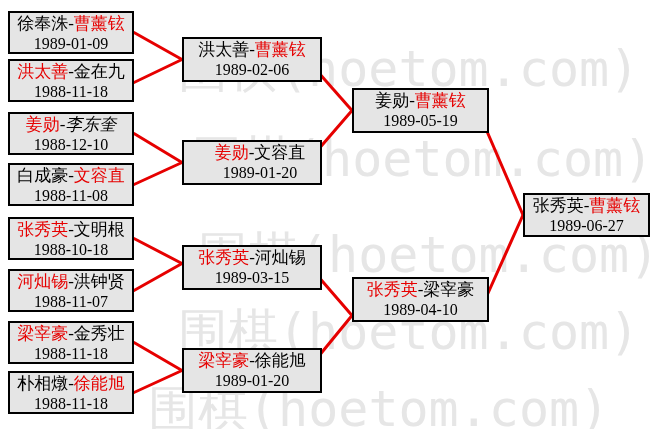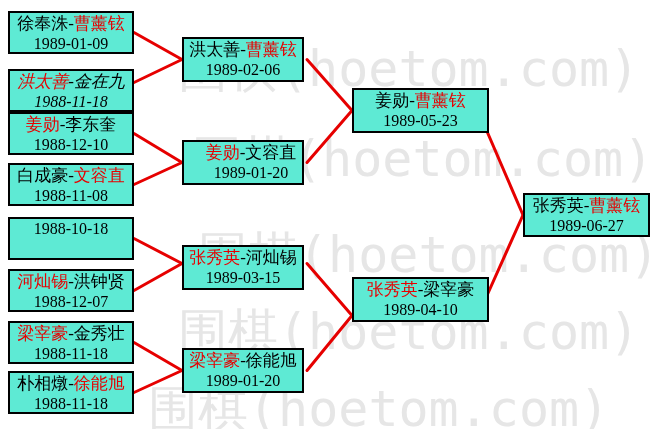--- a/index.html
+++ b/index.html
@@ -39,42 +39,42 @@
     stroke: #e60000;
     stroke-width: 3;
     stroke-linecap: round;
   }
   
   .match {
     position: absolute;
     z-index: 2;
     box-sizing: border-box;
     border: 2px solid #000000;
-    background: #5eead4;
+    background: #e5e5e5;
     text-align: center;
     color: #000000;
   }
   .names {
     font-size: 17px;
     line-height: 20px;
     margin-top: 1px;
     white-space: nowrap;
   }
   .date {
     font-size: 16px;
     line-height: 19px;
     white-space: nowrap;
   }
   .dash { color: #000000; }
   
   .c1 { left: 8px;   width: 126px; height: 43px; }
-  .c2 { left: 182px; width: 122px; height: 45px; }
+  .c2 { left: 182px; width: 140px; height: 45px; }
   .c3 { left: 352px; width: 137px; height: 45px; }
   .c4 { left: 523px; width: 127px; height: 44px; }
-  .r16-1 { top: 11px; }  .r16-2 { top: 69px; font-style: italic; }  .r16-3 { top: 112px; } .r16-4 { top: 163px; }
+  .r16-1 { top: 11px; }  .r16-2 { top: 59px; }  .r16-3 { top: 112px; } .r16-4 { top: 163px; }
   .r16-5 { top: 217px; } .r16-6 { top: 269px; } .r16-7 { top: 321px; } .r16-8 { top: 371px; }
   .qf-1 { top: 37px; } .qf-2 { top: 140px; padding-left: 16px; } .qf-3 { top: 245px; } .qf-4 { top: 348px; }
   .sf-1 { top: 88px; } .sf-2 { top: 277px; }
   .f-1  { top: 193px; }
 </style>
 </head>
 <body>
 
 <div id="stage">
 
@@ -103,33 +103,34 @@
 
   <div class="match c1 r16-1">
     <div class="names"><span style="color: rgb(0, 0, 0);">徐奉洙</span><span class="dash">-</span><span style="color: rgb(230, 0, 0);">曹薰铉</span></div>
     <div class="date">1989-01-09</div>
   </div>
   <div class="match c1 r16-2">
     <div class="names"><span style="color: rgb(230, 0, 0);">洪太善</span><span class="dash">-</span><span style="color: rgb(0, 0, 0);">金在九</span></div>
     <div class="date">1988-11-18</div>
   </div>
   <div class="match c1 r16-3">
-    <div class="names"><span style="color: rgb(230, 0, 0);">姜勋</span><span class="dash">-</span><span style="color: rgb(0, 0, 0);">李东奎</span></div>
+    <div class="names"><span style="color: rgb(230, 0, 0);">姜勋</span><span class="dash">-</span><span style="color: rgb(0, 0, 0); font-style: italic;">李东奎</span></div>
     <div class="date">1988-12-10</div>
   </div>
   <div class="match c1 r16-4">
     <div class="names"><span style="color: rgb(0, 0, 0);">白成豪</span><span class="dash">-</span><span style="color: rgb(230, 0, 0);">文容直</span></div>
     <div class="date">1988-11-08</div>
   </div>
   <div class="match c1 r16-5">
+    <div class="names"><span style="color: rgb(230, 0, 0);">张秀英</span><span class="dash">-</span><span style="color: rgb(0, 0, 0);">文明根</span></div>
     <div class="date">1988-10-18</div>
   </div>
   <div class="match c1 r16-6">
     <div class="names"><span style="color: rgb(230, 0, 0);">河灿锡</span><span class="dash">-</span><span style="color: rgb(0, 0, 0);">洪钟贤</span></div>
-    <div class="date">1988-12-07</div>
+    <div class="date">1988-11-07</div>
   </div>
   <div class="match c1 r16-7">
     <div class="names"><span style="color: rgb(230, 0, 0);">梁宰豪</span><span class="dash">-</span><span style="color: rgb(0, 0, 0);">金秀壮</span></div>
     <div class="date">1988-11-18</div>
   </div>
   <div class="match c1 r16-8">
     <div class="names"><span style="color: rgb(0, 0, 0); margin-top: 33px;">朴相燉</span><span class="dash">-</span><span style="color: rgb(230, 0, 0);">徐能旭</span></div>
     <div class="date">1988-11-18</div>
   </div>
 
@@ -145,21 +146,21 @@
     <div class="names"><span style="color: rgb(230, 0, 0);">张秀英</span><span class="dash">-</span><span style="color: rgb(0, 0, 0);">河灿锡</span></div>
     <div class="date">1989-03-15</div>
   </div>
   <div class="match c2 qf-4">
     <div class="names"><span style="color: rgb(230, 0, 0);">梁宰豪</span><span class="dash">-</span><span style="color: rgb(0, 0, 0);">徐能旭</span></div>
     <div class="date">1989-01-20</div>
   </div>
 
   <div class="match c3 sf-1">
     <div class="names"><span style="color: rgb(0, 0, 0);">姜勋</span><span class="dash">-</span><span style="color: rgb(230, 0, 0);">曹薰铉</span></div>
-    <div class="date">1989-05-23</div>
+    <div class="date">1989-05-19</div>
   </div>
   <div class="match c3 sf-2">
     <div class="names"><span style="color: rgb(230, 0, 0);">张秀英</span><span class="dash">-</span><span style="color: rgb(0, 0, 0);">梁宰豪</span></div>
     <div class="date">1989-04-10</div>
   </div>
 
   <div class="match c4 f-1">
     <div class="names"><span style="color: rgb(0, 0, 0);">张秀英</span><span class="dash">-</span><span style="color: rgb(230, 0, 0);">曹薰铉</span></div>
     <div class="date">1989-06-27</div>
   </div>

